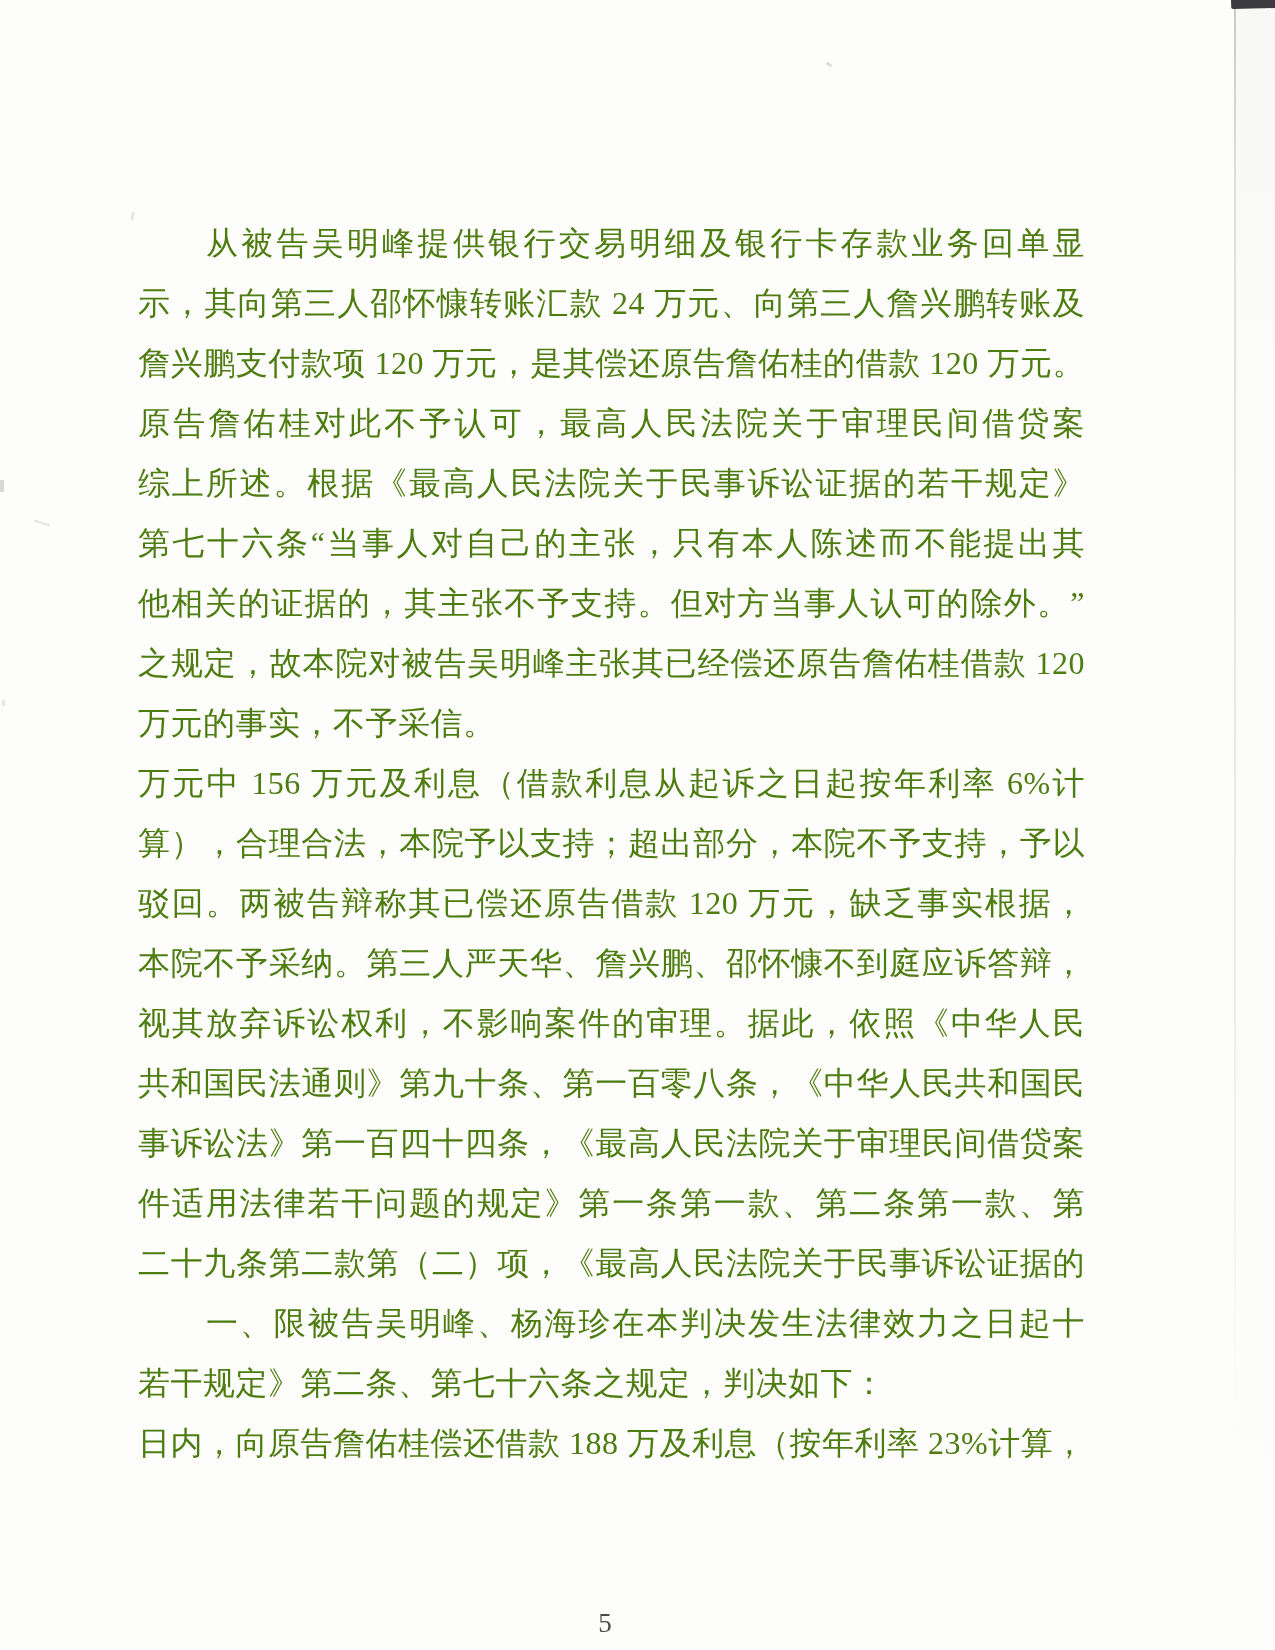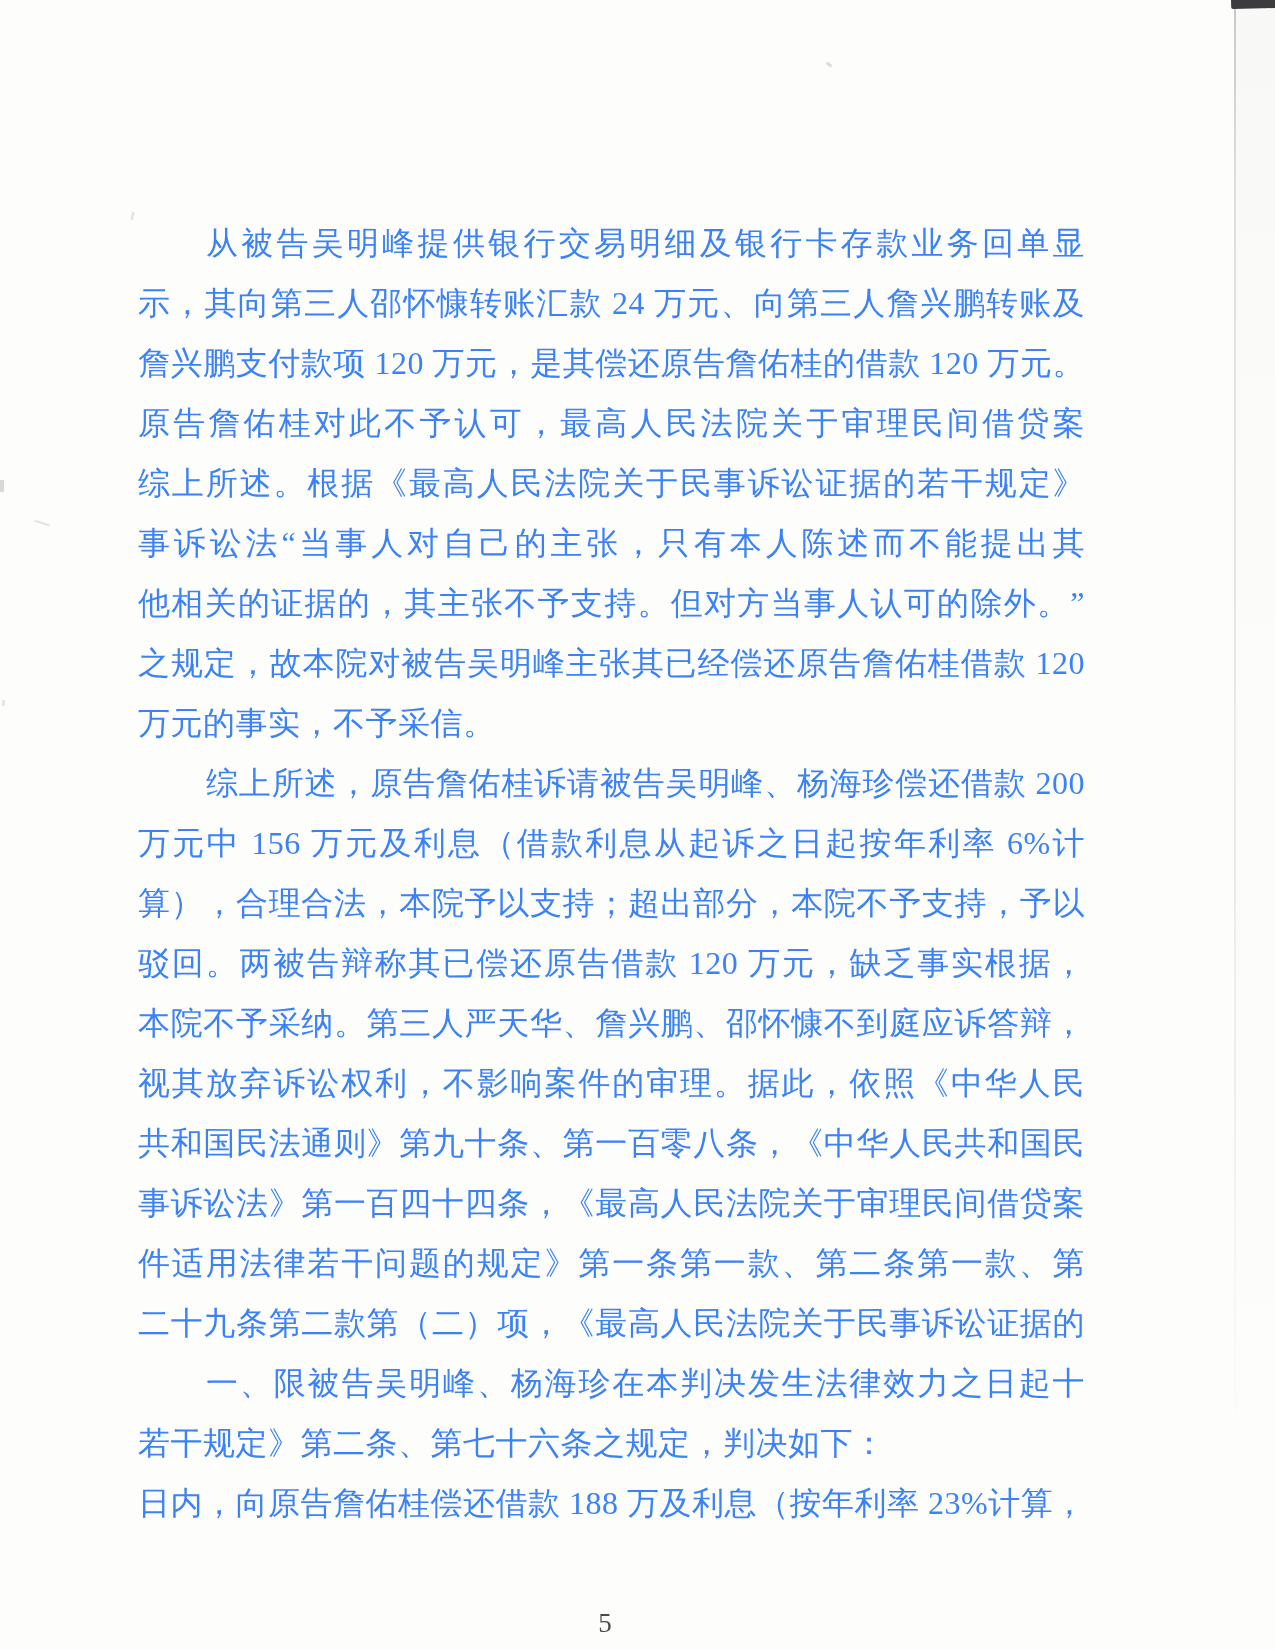--- a/index.html
+++ b/index.html
@@ -14,21 +14,21 @@
     background: #fdfdfc;
     overflow: hidden;
     font-family: "Liberation Serif", "DejaVu Serif", serif;
   }
   
   .text-block {
     position: absolute;
     left: 138px;
     top: 213px;
     width: 947px;
-    color: #3b82f6;
+    color: #4d7c0f;
     font-size: 32px;
     font-weight: 400;
     letter-spacing: 0.5px;
   }
   .line {
     height: 60px;
     line-height: 60px;
     white-space: nowrap;
     text-align: justify;
     text-align-last: justify;
@@ -104,25 +104,24 @@
   <div class="speck speck-c"></div>
   <div class="speck speck-d"></div>
   <div class="speck speck-e"></div>
 
   <div class="text-block">
     <div class="line indent">从被告吴明峰提供银行交易明细及银行卡存款业务回单显</div>
     <div class="line">示，其向第三人邵怀慷转账汇款 24 万元、向第三人詹兴鹏转账及</div>
     <div class="line">詹兴鹏支付款项 120 万元，是其偿还原告詹佑桂的借款 120 万元。</div>
     <div class="line">原告詹佑桂对此不予认可，最高人民法院关于审理民间借贷案</div>
     <div class="line">综上所述。根据《最高人民法院关于民事诉讼证据的若干规定》</div>
-    <div class="line">事诉讼法“当事人对自己的主张，只有本人陈述而不能提出其</div>
+    <div class="line">第七十六条“当事人对自己的主张，只有本人陈述而不能提出其</div>
     <div class="line">他相关的证据的，其主张不予支持。但对方当事人认可的除外。”</div>
     <div class="line">之规定，故本院对被告吴明峰主张其已经偿还原告詹佑桂借款 120</div>
     <div class="line short">万元的事实，不予采信。</div>
-    <div class="line indent">综上所述，原告詹佑桂诉请被告吴明峰、杨海珍偿还借款 200</div>
     <div class="line">万元中 156 万元及利息（借款利息从起诉之日起按年利率 6%计</div>
     <div class="line">算），合理合法，本院予以支持；超出部分，本院不予支持，予以</div>
     <div class="line">驳回。两被告辩称其已偿还原告借款 120 万元，缺乏事实根据，</div>
     <div class="line">本院不予采纳。第三人严天华、詹兴鹏、邵怀慷不到庭应诉答辩，</div>
     <div class="line">视其放弃诉讼权利，不影响案件的审理。据此，依照《中华人民</div>
     <div class="line">共和国民法通则》第九十条、第一百零八条，《中华人民共和国民</div>
     <div class="line">事诉讼法》第一百四十四条，《最高人民法院关于审理民间借贷案</div>
     <div class="line">件适用法律若干问题的规定》第一条第一款、第二条第一款、第</div>
     <div class="line">二十九条第二款第（二）项，《最高人民法院关于民事诉讼证据的</div>
     <div class="line indent">一、限被告吴明峰、杨海珍在本判决发生法律效力之日起十</div>

